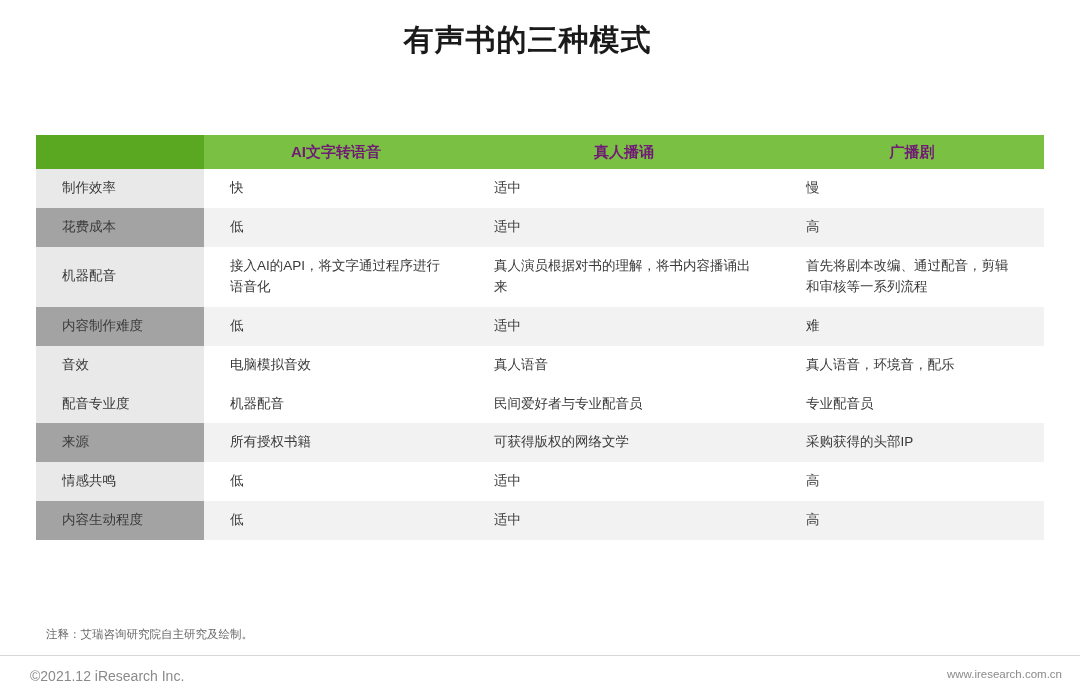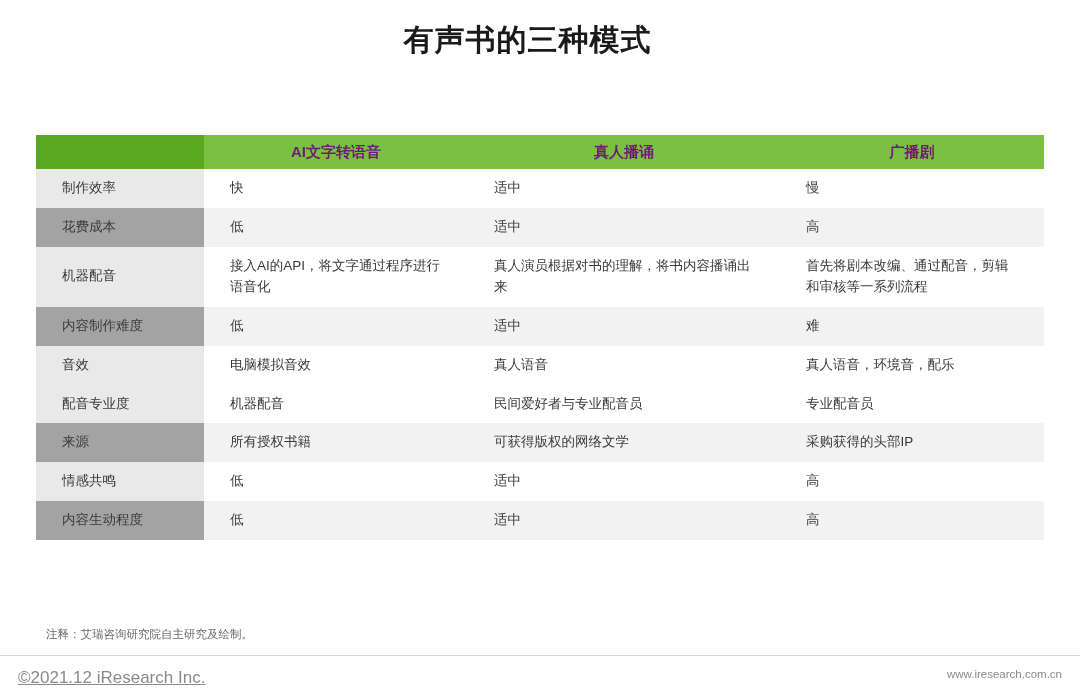--- a/index.html
+++ b/index.html
@@ -102,25 +102,24 @@
   }
   .footer {
     position: absolute;
     left: 0;
     top: 664px;
     width: 1080px;
     height: 30px;
   }
   .footer .left {
     position: absolute;
-    left: 18px;
+    left: 30px;
     top: 4px;
-    font-size: 17px;
+    font-size: 14px;
     color: #8a8a8a;
-    text-decoration: underline;
   }
   .footer .right {
     position: absolute;
     right: 18px;
     top: 4px;
     font-size: 11.5px;
     color: #8a8a8a;
   }
 </style>
 </head>

